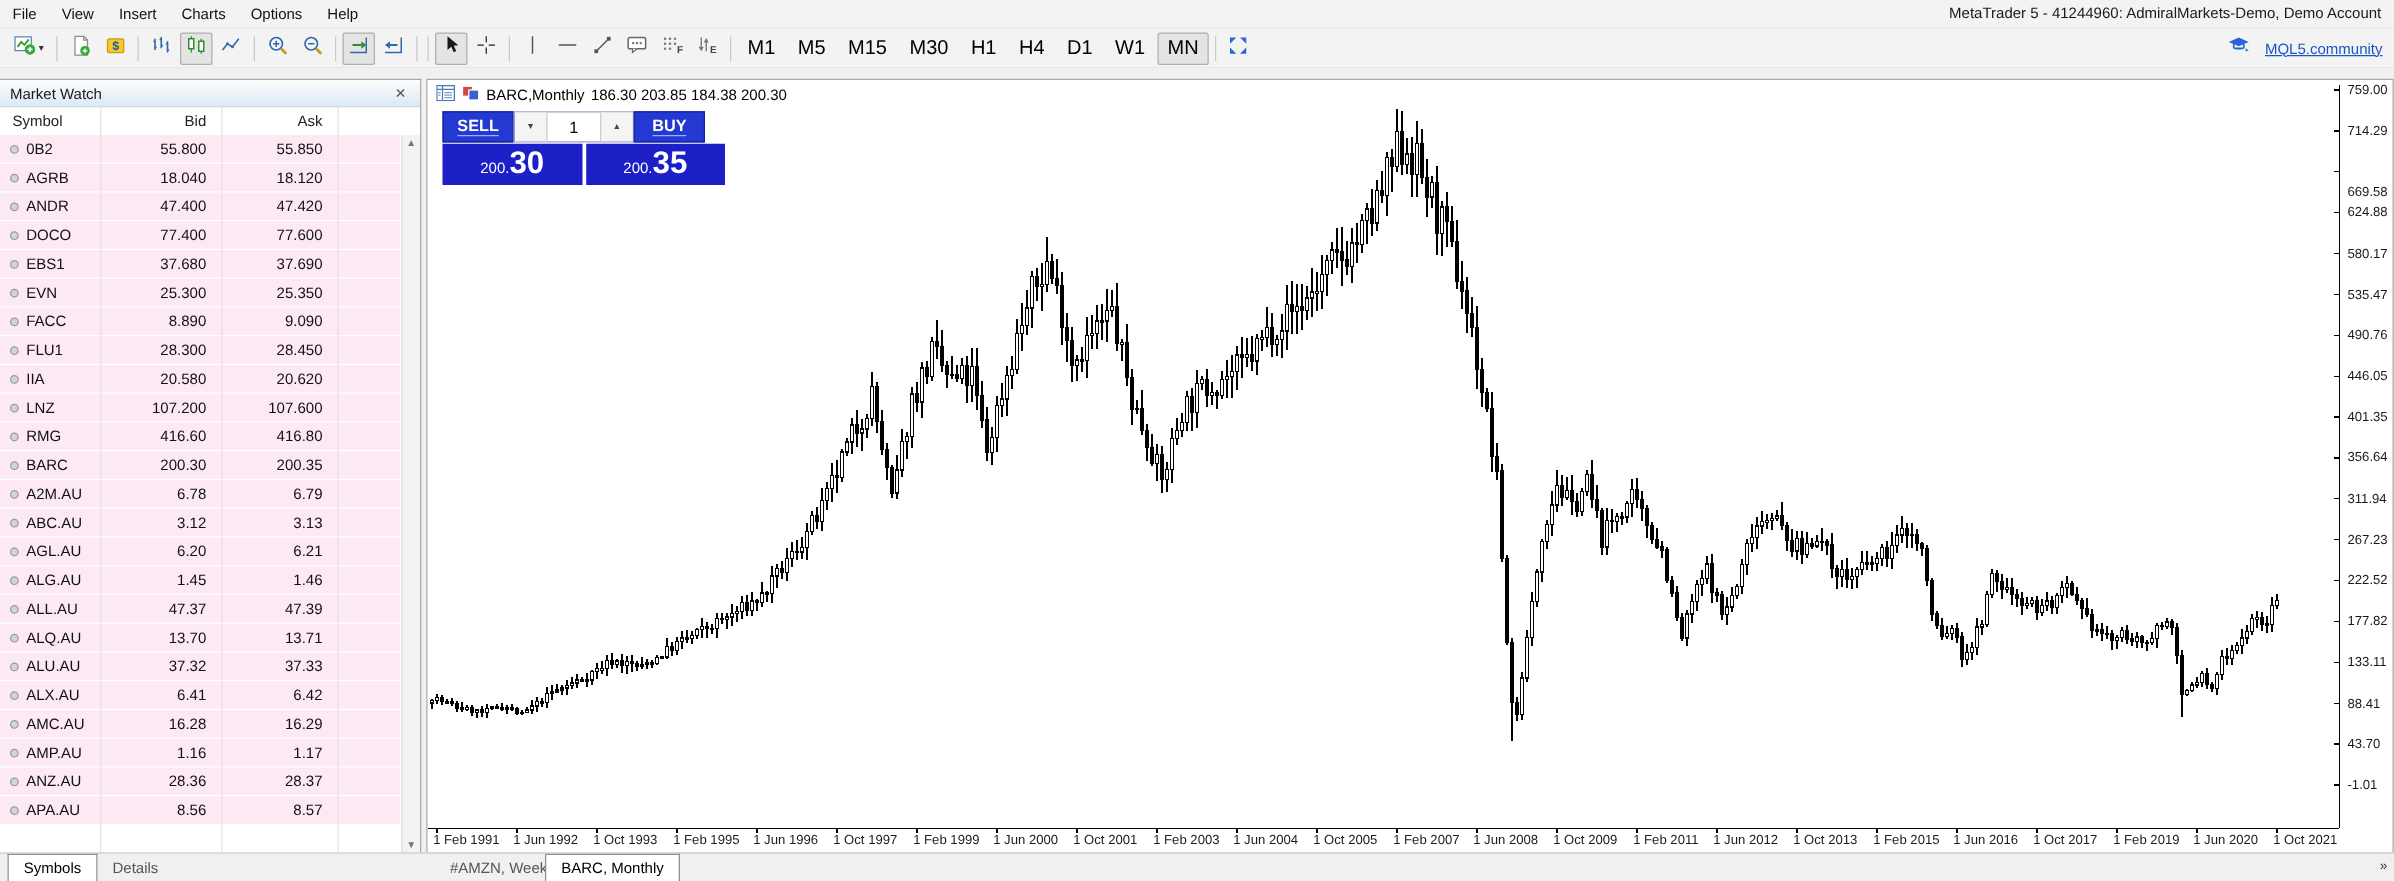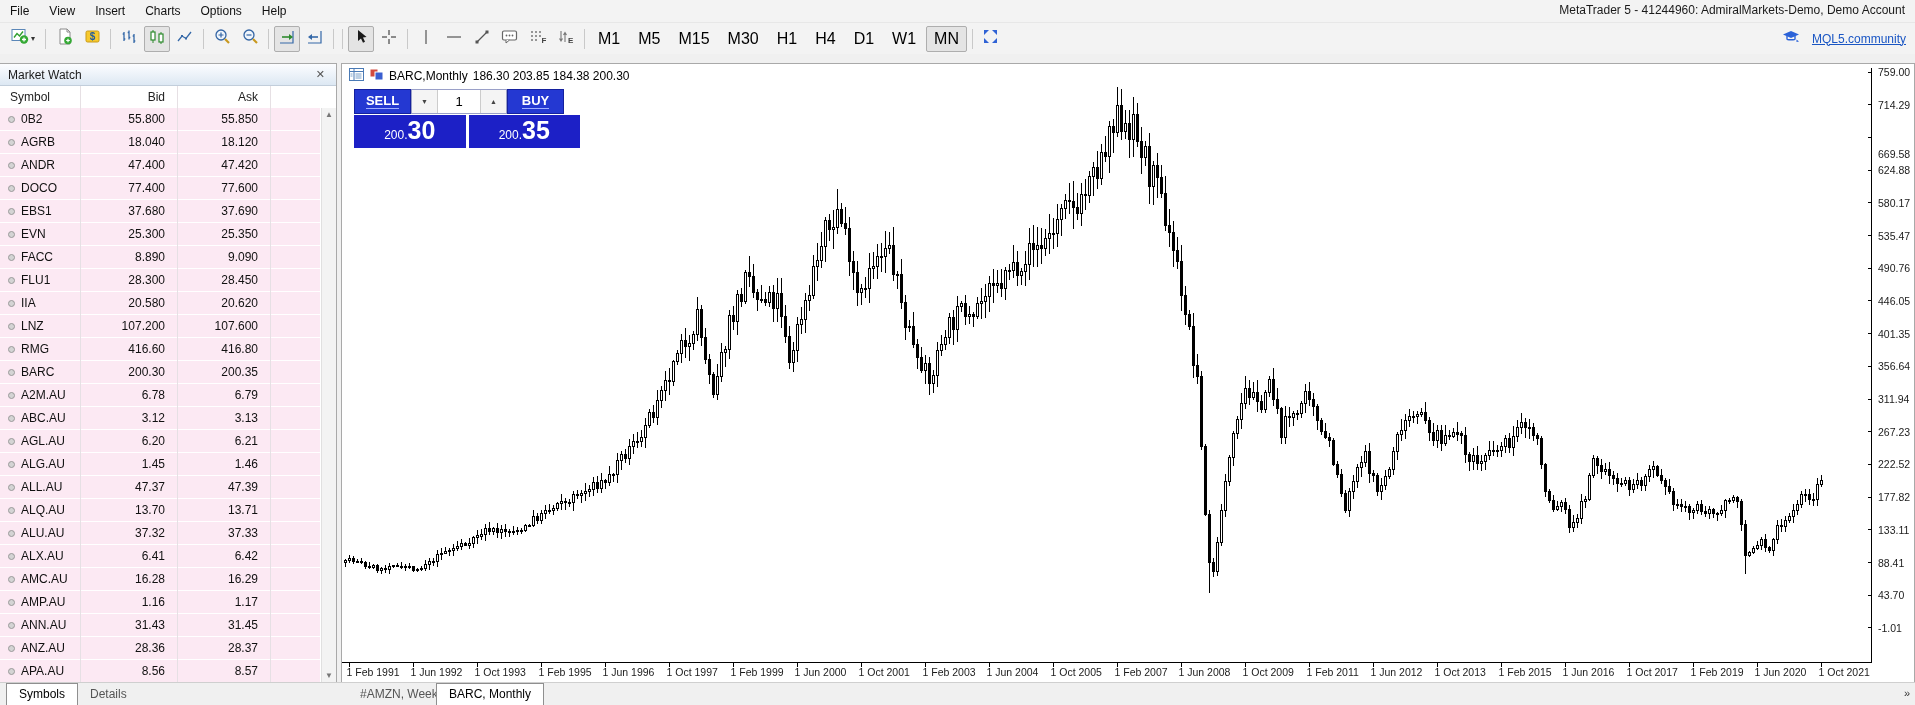--- a/index.html
+++ b/index.html
@@ -406,26 +406,20 @@
         <div class="mw-row">
           <span class="mw-sym"><span class="dot"></span>AMC.AU</span>
           <span class="mw-num">16.28</span>
           <span class="mw-num">16.29</span>
           <span></span>
         </div>
         <div class="mw-row">
           <span class="mw-sym"><span class="dot"></span>AMP.AU</span>
           <span class="mw-num">1.16</span>
           <span class="mw-num">1.17</span>
-          <span></span>
-        </div>
-        <div class="mw-row">
-          <span class="mw-sym"><span class="dot"></span>ANN.AU</span>
-          <span class="mw-num">31.43</span>
-          <span class="mw-num">31.45</span>
           <span></span>
         </div>
         <div class="mw-row">
           <span class="mw-sym"><span class="dot"></span>ANZ.AU</span>
           <span class="mw-num">28.36</span>
           <span class="mw-num">28.37</span>
           <span></span>
         </div>
         <div class="mw-row">
           <span class="mw-sym"><span class="dot"></span>APA.AU</span>

